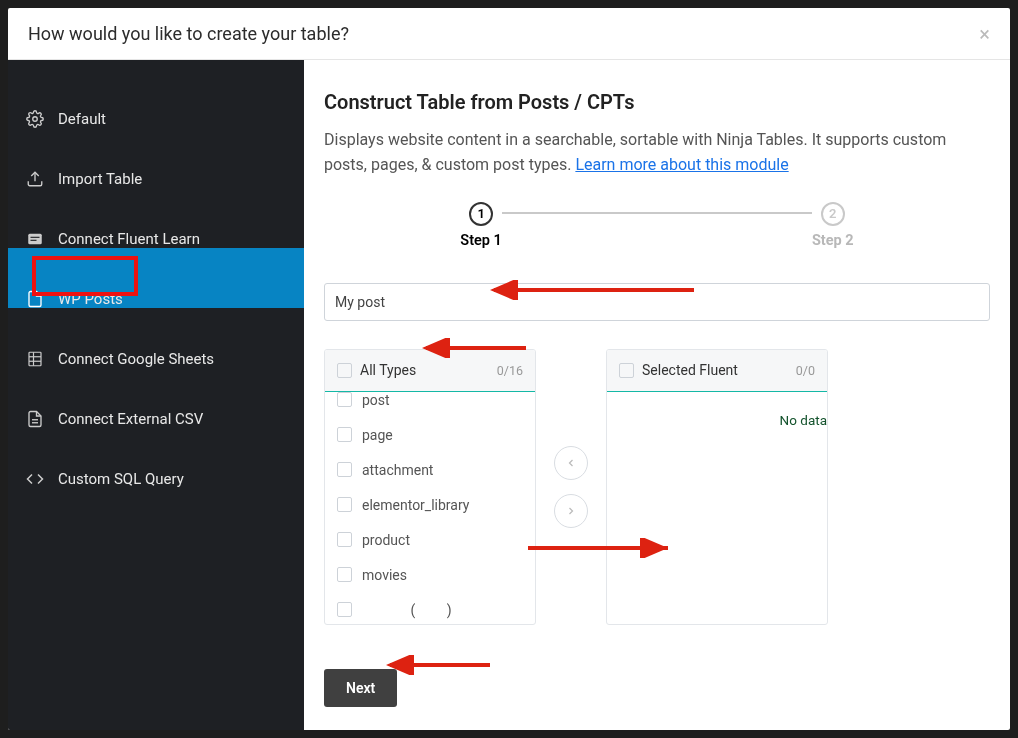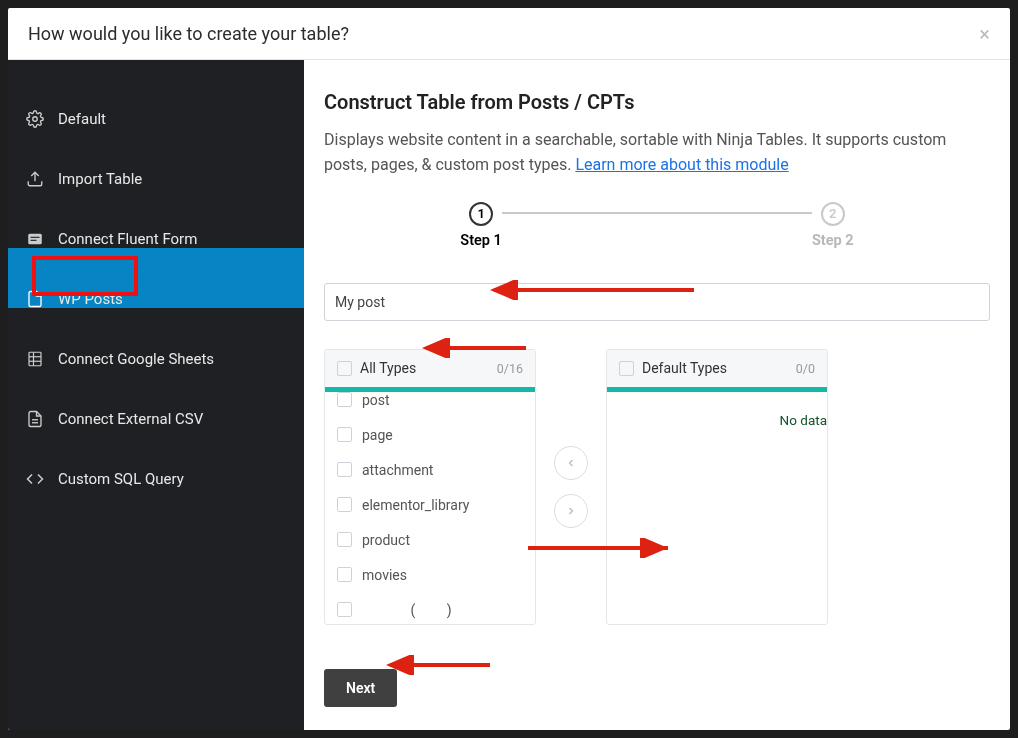--- a/index.html
+++ b/index.html
@@ -21,21 +21,21 @@
 .stepper{display:flex;align-items:center;justify-content:center;margin-bottom:34px}
 .stepper-col{display:flex;flex-direction:column;align-items:center;gap:6px}
 .step-circle{width:24px;height:24px;border:2px solid #333;border-radius:50%;display:flex;align-items:center;justify-content:center;font-size:13px;font-weight:600}
 .step-circle.off{border-color:#c9c9c9;color:#c9c9c9}
 .step-line{width:310px;height:2px;background:#c9c9c9;margin:0 0 24px 0}
 .step-label{font-size:14.5px;font-weight:600}
 .step-label.off{color:#b8b8b8;font-weight:700}
 .name-input{width:100%;height:38px;border:1px solid #cfd4da;border-radius:3px;padding:0 10px;font-size:14px;color:#444;margin-bottom:28px}
 .transfer{display:flex;gap:18px;align-items:center;margin-bottom:44px}
 .trans-panel{width:212px;height:276px;border:1px solid #e3e6ea;border-radius:3px;display:flex;flex-direction:column;overflow:hidden}
-.trans-head{height:42px;background:#f6f7f8;border-bottom:5px solid #14b8a6;display:flex;align-items:center;padding:0 12px;gap:8px}
+.trans-head{height:42px;background:#f6f7f8;border-bottom:1px solid #14b8a6;display:flex;align-items:center;padding:0 12px;gap:8px}
 .trans-title{font-size:14px;flex:1;color:#333}
 .trans-count{font-size:12.5px;color:#999}
 .trans-list{flex:1;overflow-y:scroll;overflow-x:auto}
 .trans-list::-webkit-scrollbar{width:14px;height:14px}
 .trans-list::-webkit-scrollbar-track{background:#f2f2f2}
 .trans-list::-webkit-scrollbar-thumb{background:#c3c3c3}
 .trans-item{height:35px;display:flex;align-items:flex-start;padding:0 12px;gap:10px;font-size:14px;color:#555}
 .chk{width:15px;height:15px;border:1px solid #cdd2d8;border-radius:2px;flex-shrink:0}
 .no-data{text-align:right;color:#14532d;font-size:13.5px;padding:20px 0}
 .trans-btns{display:flex;flex-direction:column;gap:14px}
@@ -77,21 +77,21 @@
         <span>Import Table</span>
       </div>
       <div class="side-item">
         <span class="side-icon">
             <svg width="18" height="18" viewBox="0 0 24 24" fill="currentColor">
               <rect x="3" y="5" width="18" height="14" rx="2"></rect>
               <rect x="6" y="9" width="12" height="1.5" fill="#1e2024"></rect>
               <rect x="6" y="13" width="8" height="1.5" fill="#1e2024"></rect>
             </svg>
           </span>
-        <span>Connect Fluent Form</span>
+        <span>Connect Fluent Learn</span>
       </div>
       <div class="side-item active" style="position:relative">
         <span class="side-icon">
             <svg width="18" height="18" viewBox="0 0 24 24" fill="none" stroke="currentColor" stroke-width="1.8">
               <path d="M14 2H6a2 2 0 0 0-2 2v16a2 2 0 0 0 2 2h12a2 2 0 0 0 2-2V8z"></path>
               <polyline points="14 2 14 8 20 8"></polyline>
             </svg>
           </span>
         <span>WP Posts</span>
       </div>
@@ -196,21 +196,21 @@
           <div class="trans-btn">
               <svg width="12" height="12" viewBox="0 0 24 24" fill="none" stroke="currentColor" stroke-width="2.5">
                 <polyline points="9 18 15 12 9 6"></polyline>
               </svg>
             </div>
         </div>
 
         <div class="trans-panel" style="width:222px">
           <div class="trans-head">
             <div class="chk"></div>
-            <div class="trans-title">Default Types</div>
+            <div class="trans-title">Selected Fluent</div>
             <div class="trans-count">0/0</div>
           </div>
           <div class="trans-list" style="overflow:hidden">
             <div class="no-data">No data</div>
           </div>
         </div>
       </div>
 
       <button class="next-btn">Next</button>
 

